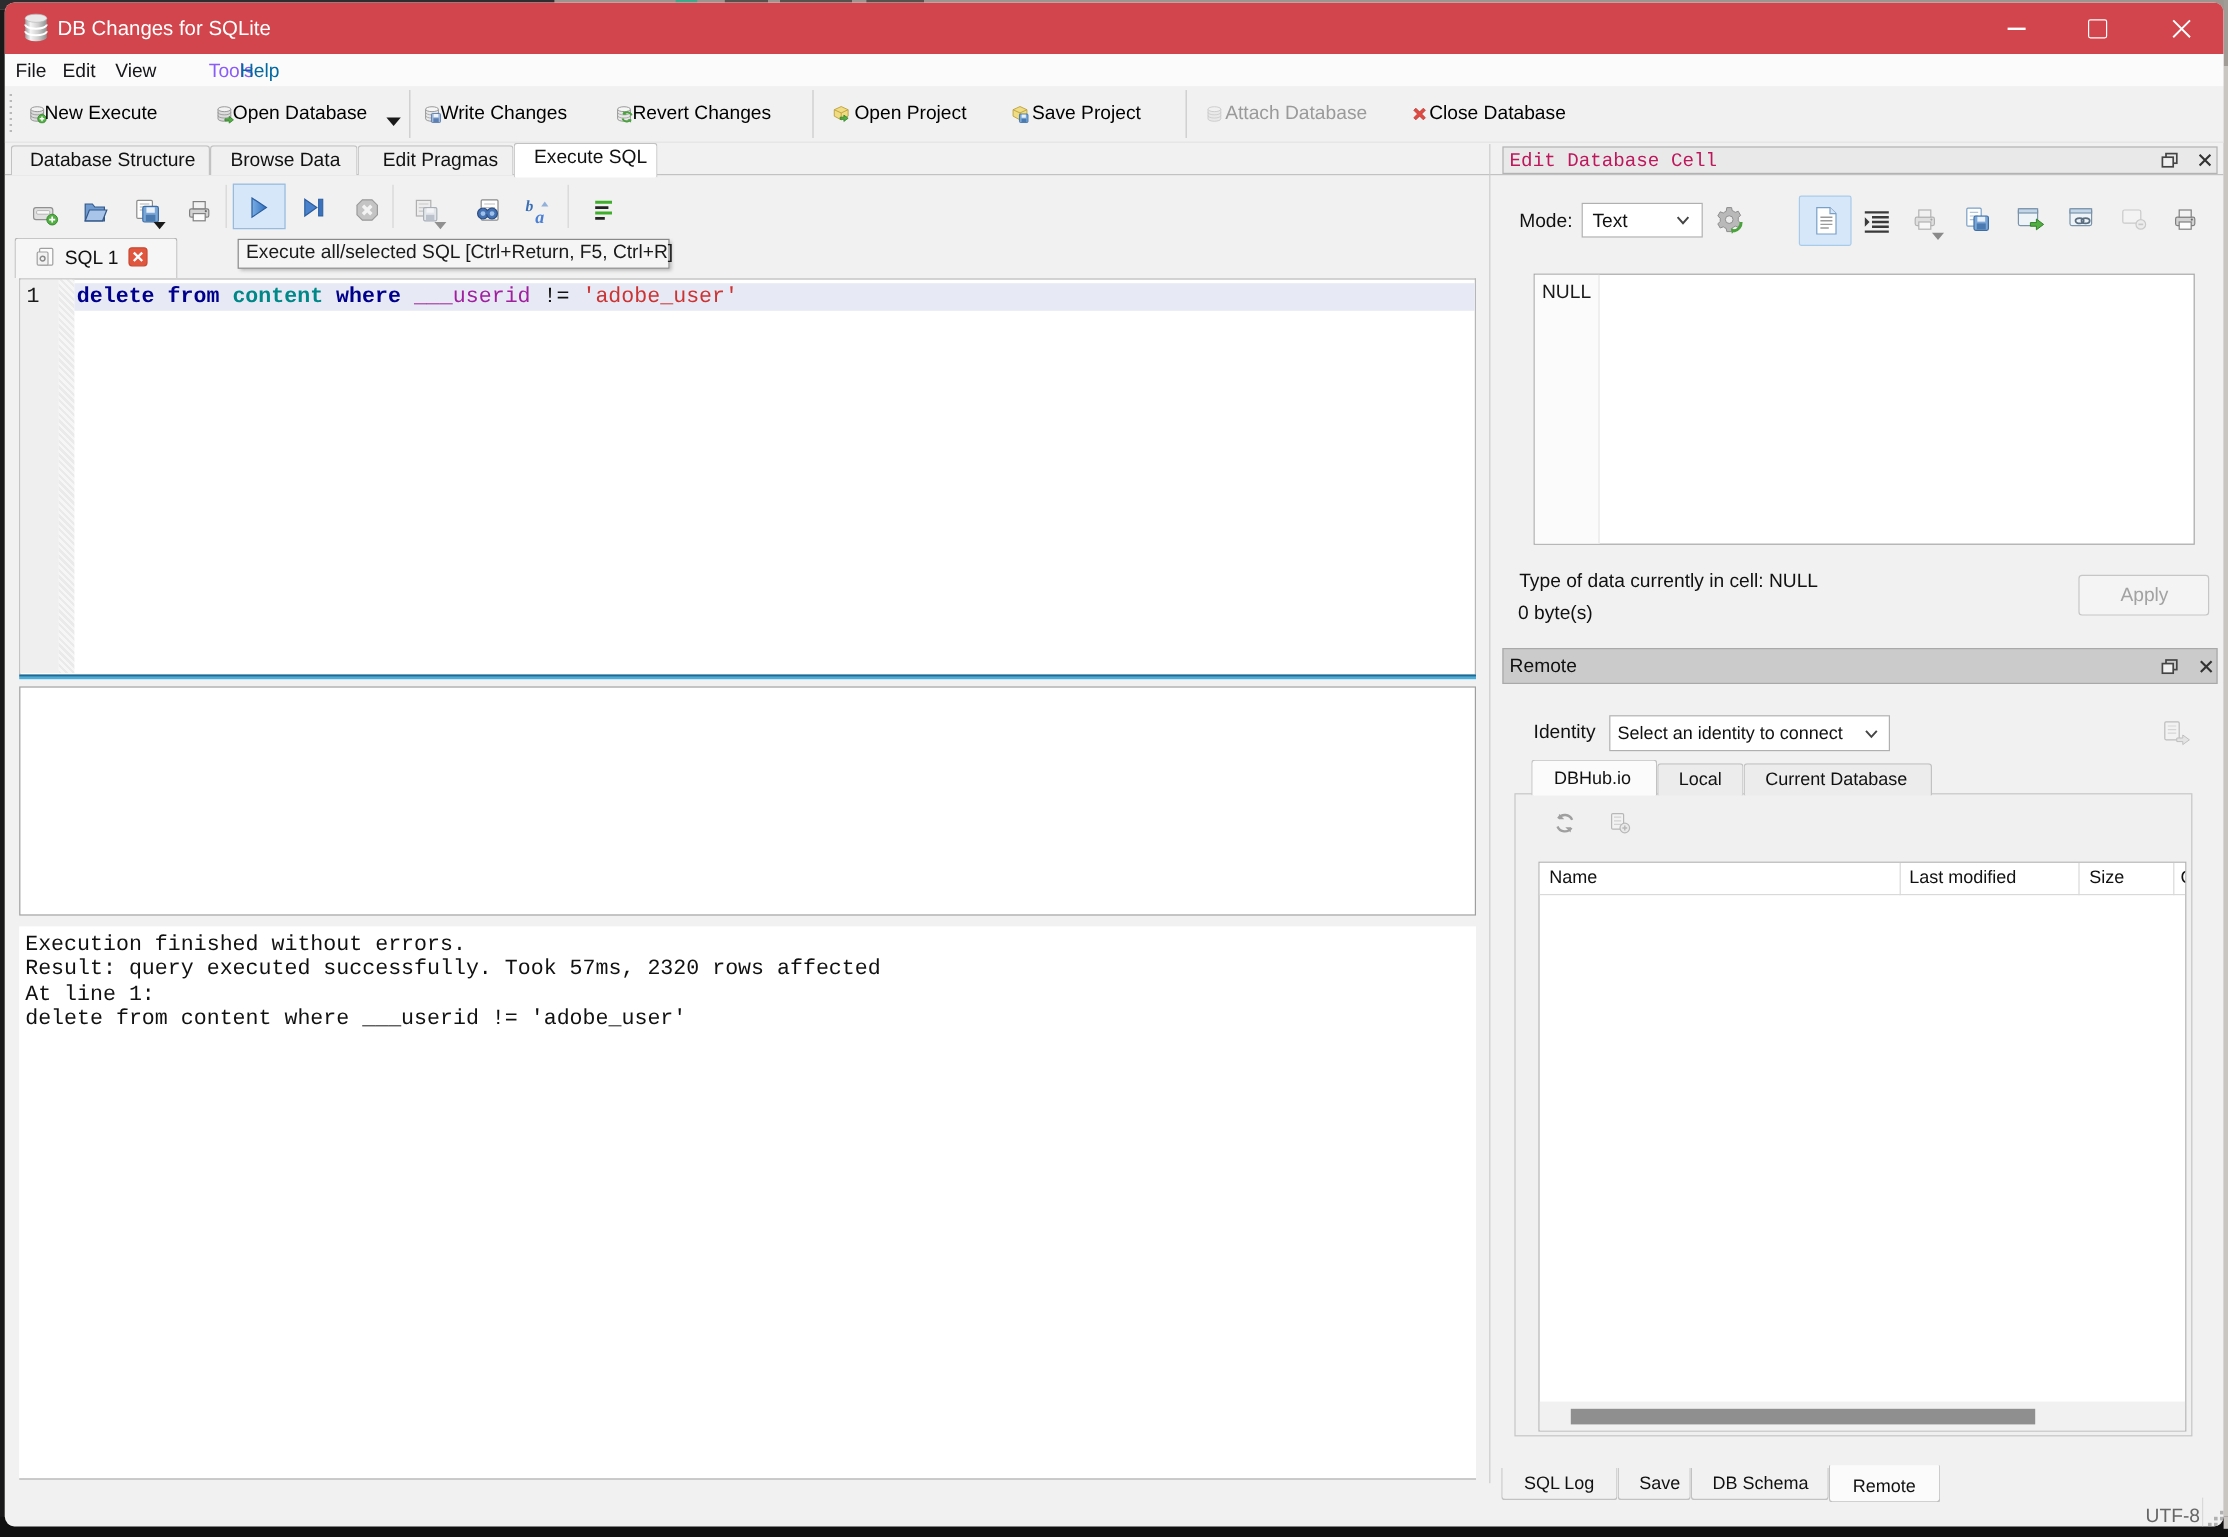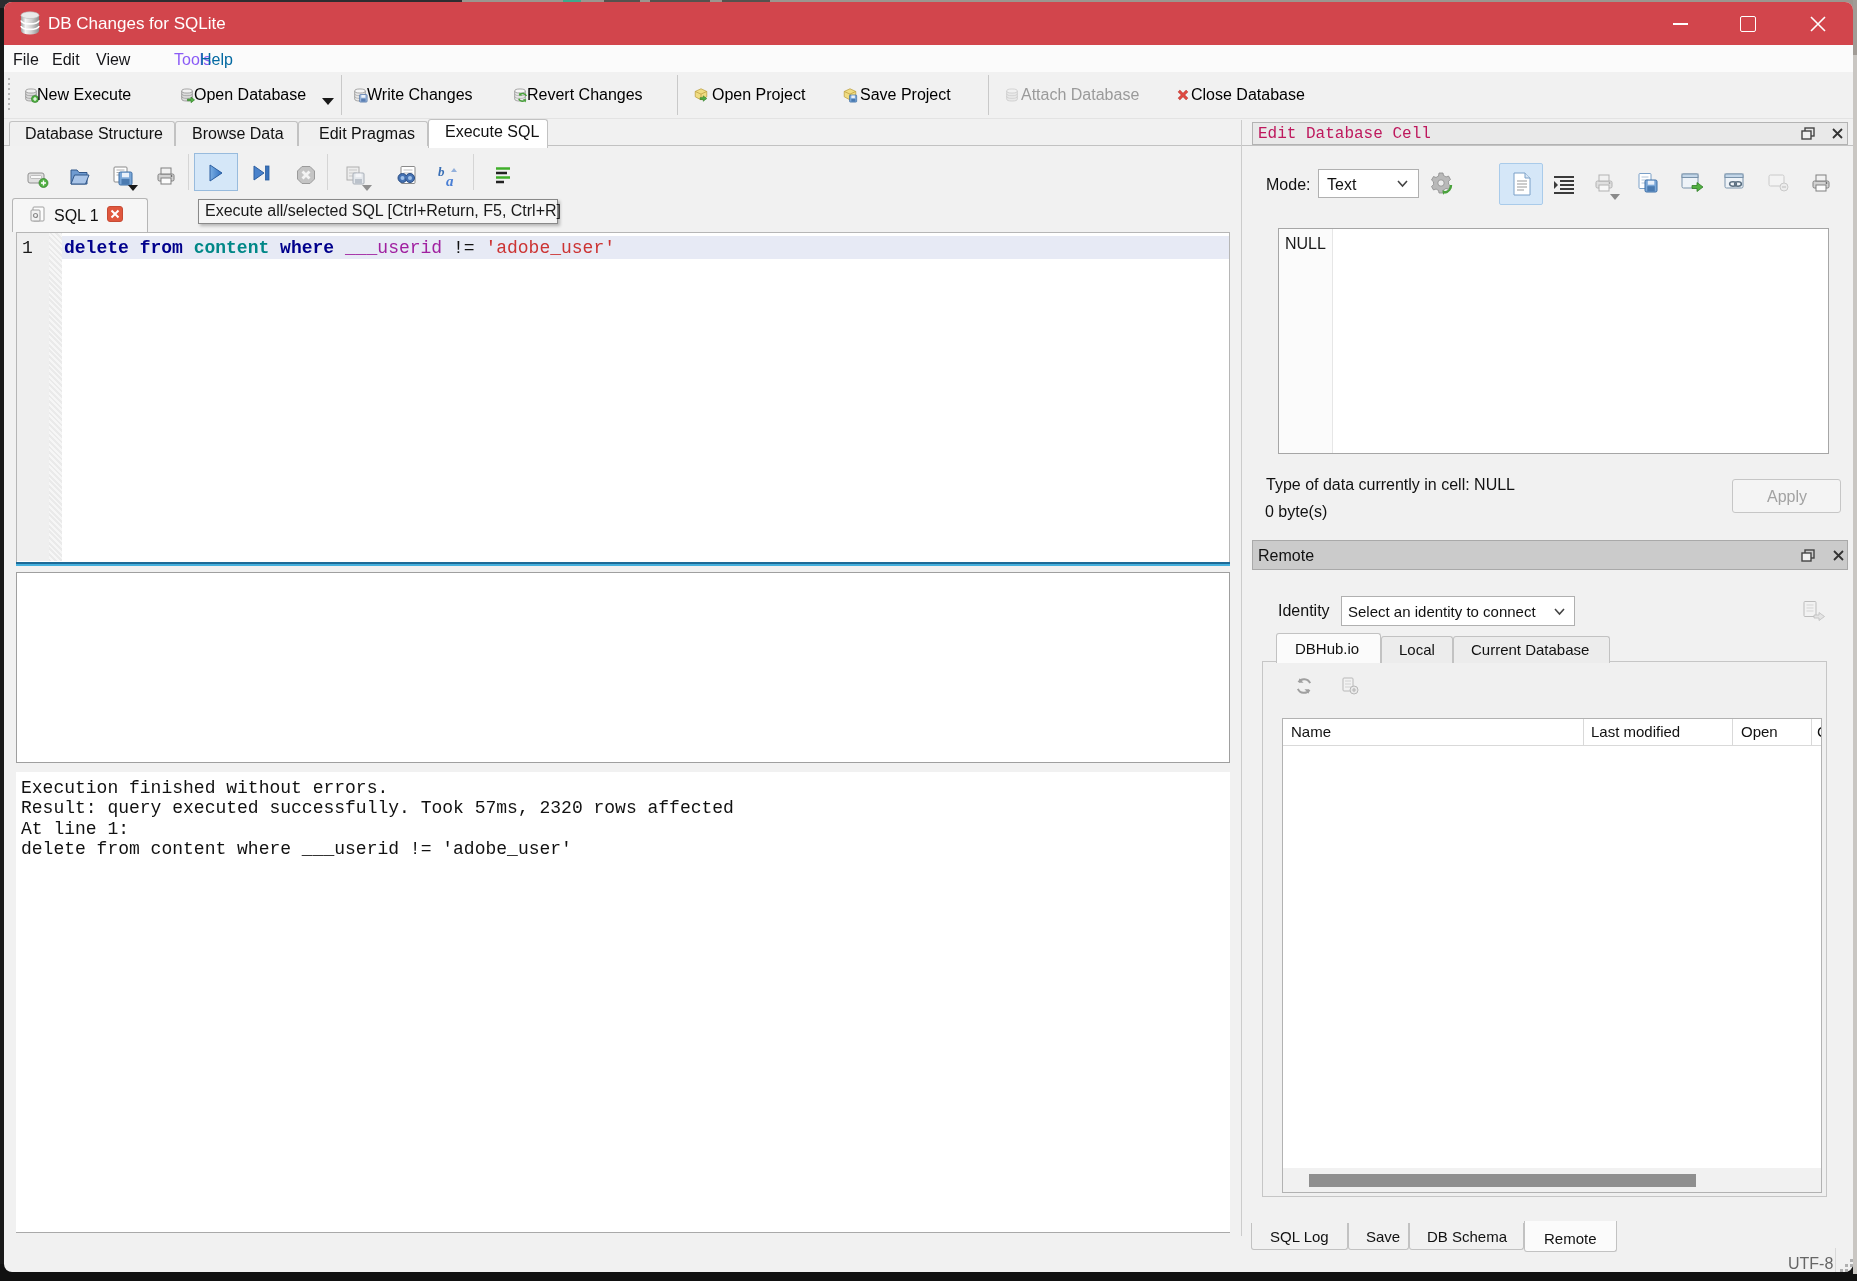--- a/index.html
+++ b/index.html
@@ -436,21 +436,21 @@
       </svg>
     </div>
 
   <div class="abs" style="left:1278px;top:716px;width:540px;height:475px;background:#ffffff;border:1px solid #b2b2b2;overflow:hidden;">
     <div class="abs" style="left:0;top:0;width:538px;height:27px;background:#fff;border-bottom:1px solid #d9d9d9;"></div>
     <div class="vsep" style="left:300px;top:0;height:27px;background:#d9d9d9;"></div>
     <div class="vsep" style="left:449px;top:0;height:27px;background:#d9d9d9;"></div>
     <div class="vsep" style="left:528px;top:0;height:27px;background:#d9d9d9;"></div>
     <div class="ttx" style="left:8px;top:4px;font-size:15px;color:#111;">Name</div>
     <div class="ttx" style="left:308px;top:4px;font-size:15px;color:#111;">Last modified</div>
-    <div class="ttx" style="left:458px;top:4px;font-size:15px;color:#111;">Open</div>
+    <div class="ttx" style="left:458px;top:4px;font-size:15px;color:#111;">Size</div>
     <div class="ttx" style="left:534px;top:4px;font-size:15px;color:#111;">C</div>
     <div class="abs" style="left:0;top:449px;width:538px;height:25px;background:#f1f1f1;"></div>
     <div class="abs" style="left:26px;top:455px;width:387px;height:13px;background:#8f8f8f;"></div>
   </div>
 
   <div class="abs" style="left:1247px;top:1221px;width:97px;height:27px;background:#f1f1f1;border:1px solid #c2c2c2;border-top:none;border-radius:0 0 3px 3px;"></div>
   <div class="abs" style="left:1344px;top:1221px;width:61px;height:27px;background:#f1f1f1;border:1px solid #c2c2c2;border-top:none;border-radius:0 0 3px 3px;"></div>
   <div class="abs" style="left:1405px;top:1221px;width:115px;height:27px;background:#f1f1f1;border:1px solid #c2c2c2;border-top:none;border-radius:0 0 3px 3px;"></div>
   <div class="abs" style="left:1520px;top:1219px;width:93px;height:31px;background:#fbfbfb;border:1px solid #c2c2c2;border-top:none;border-radius:0 0 3px 3px;"></div>
   <div class="ttx" style="left:1266px;top:1226px;font-size:15px;color:#111;">SQL Log</div>

